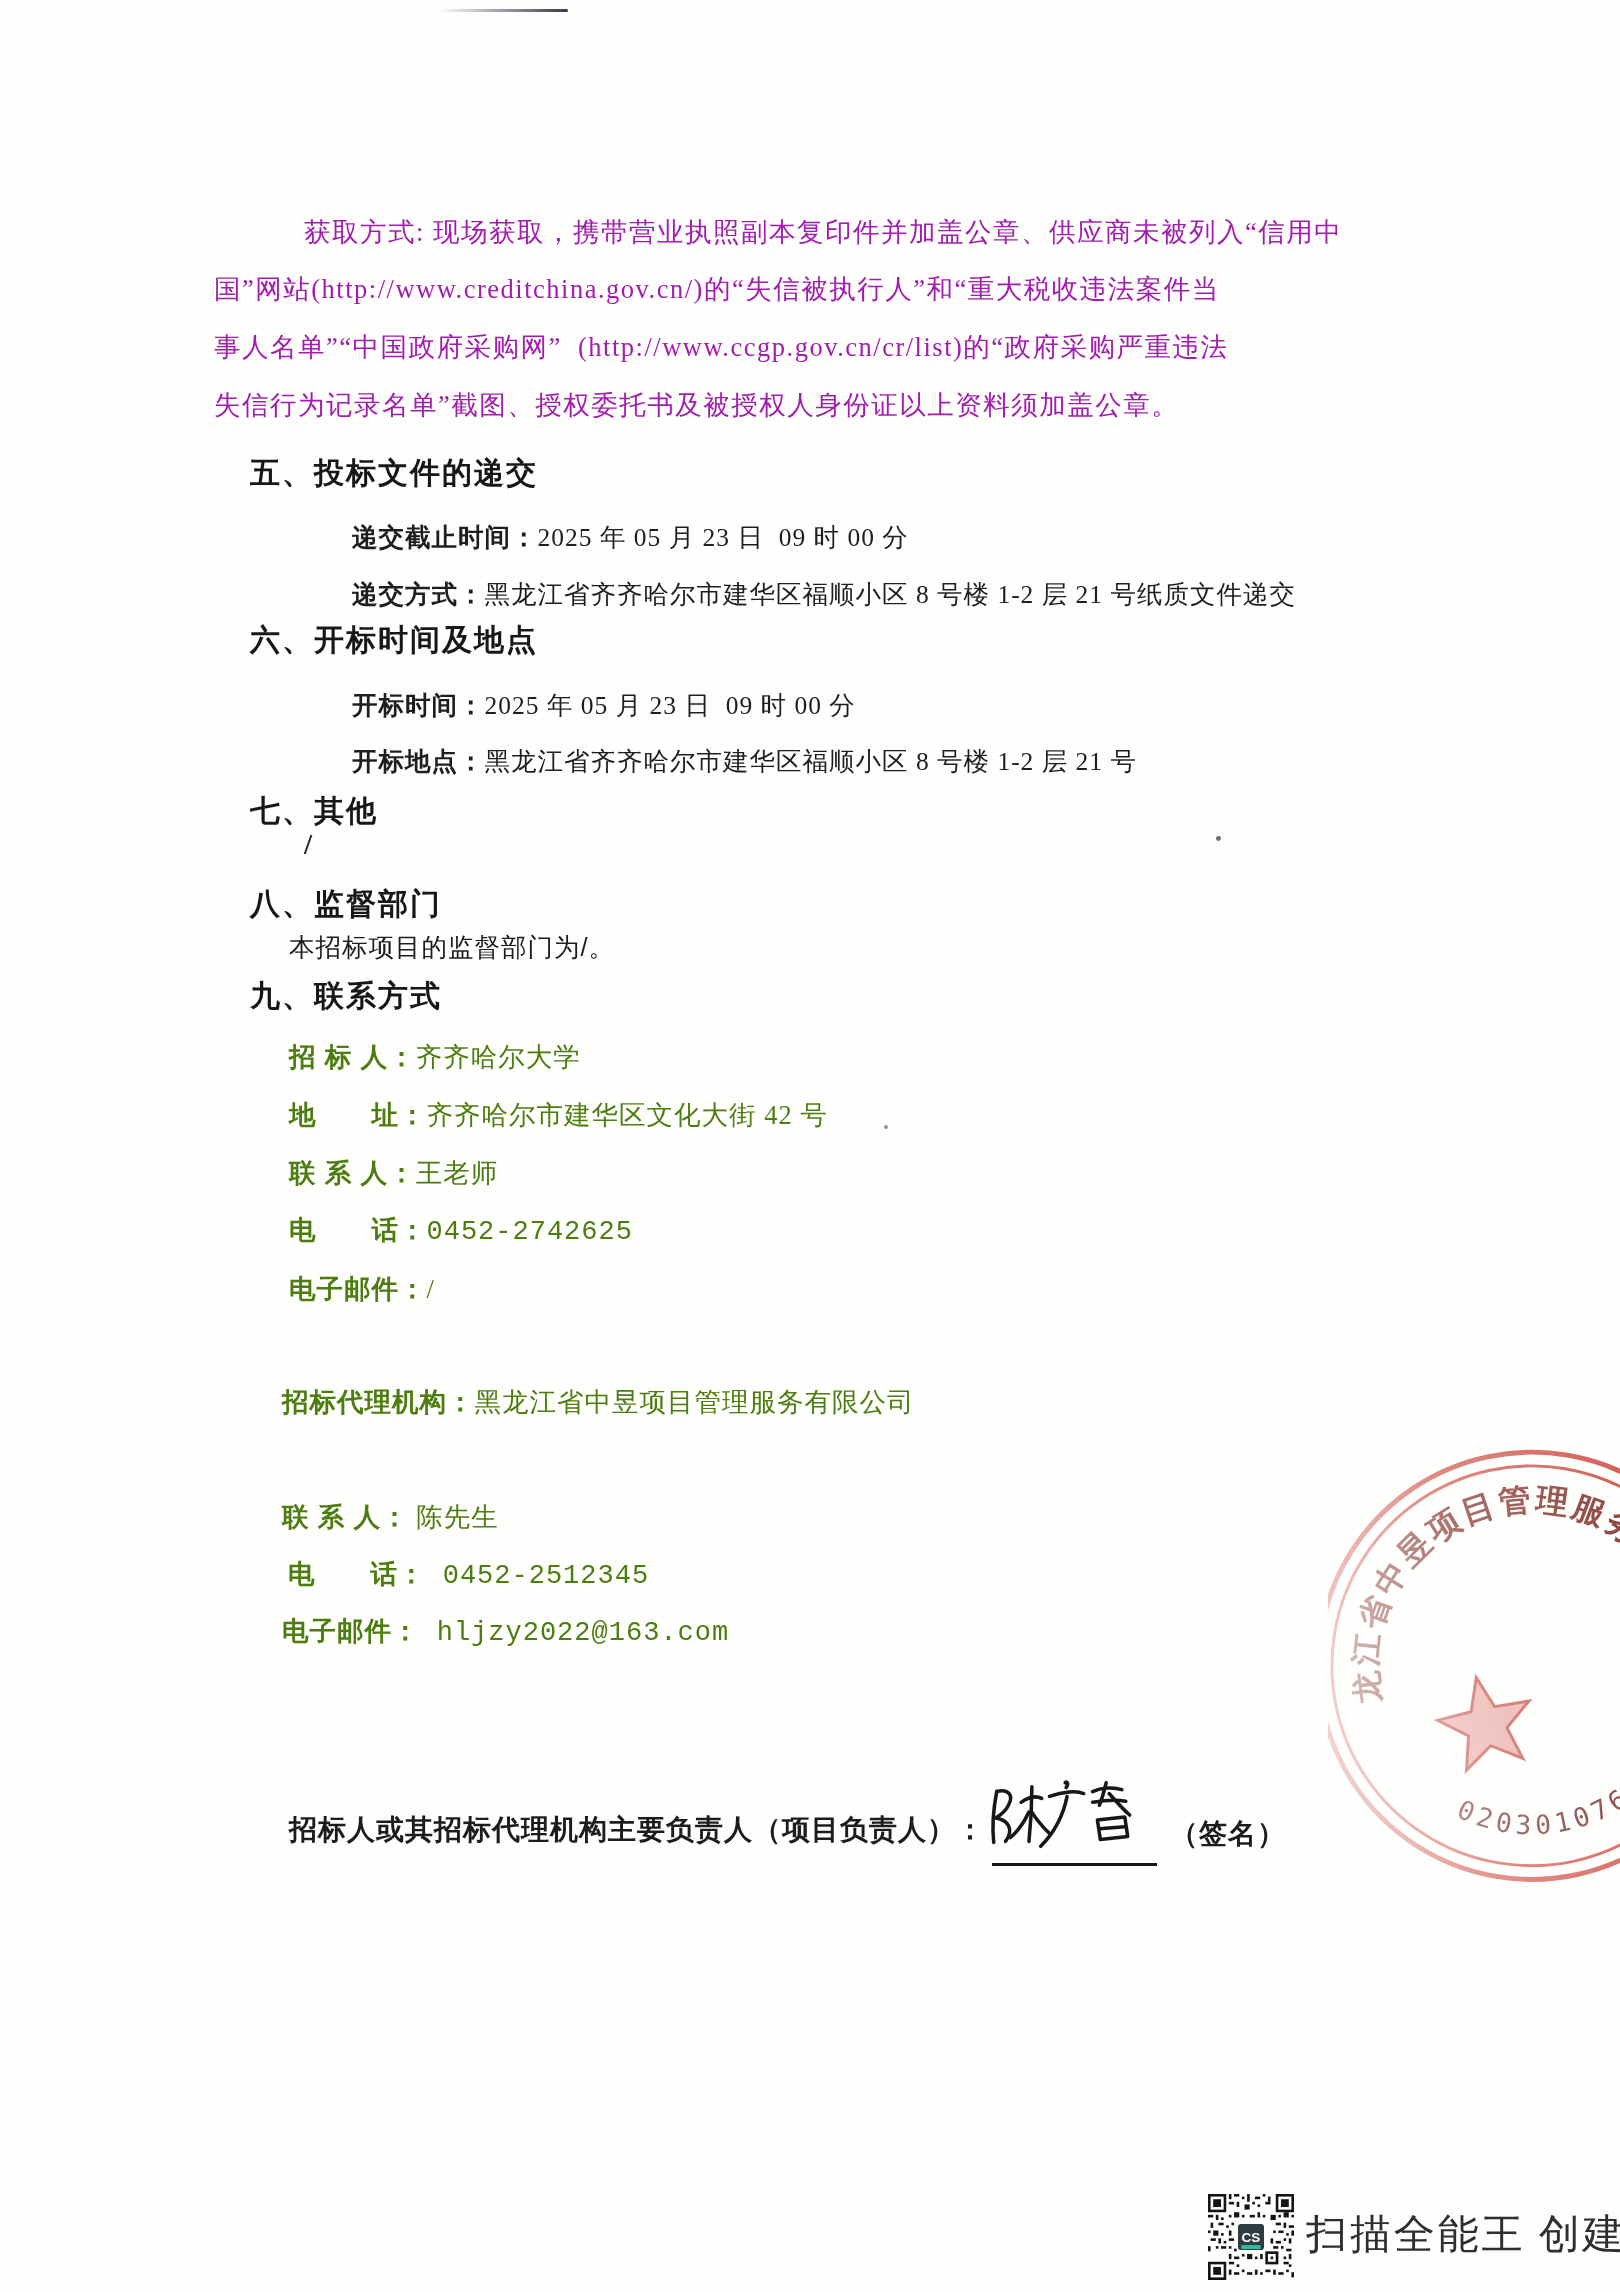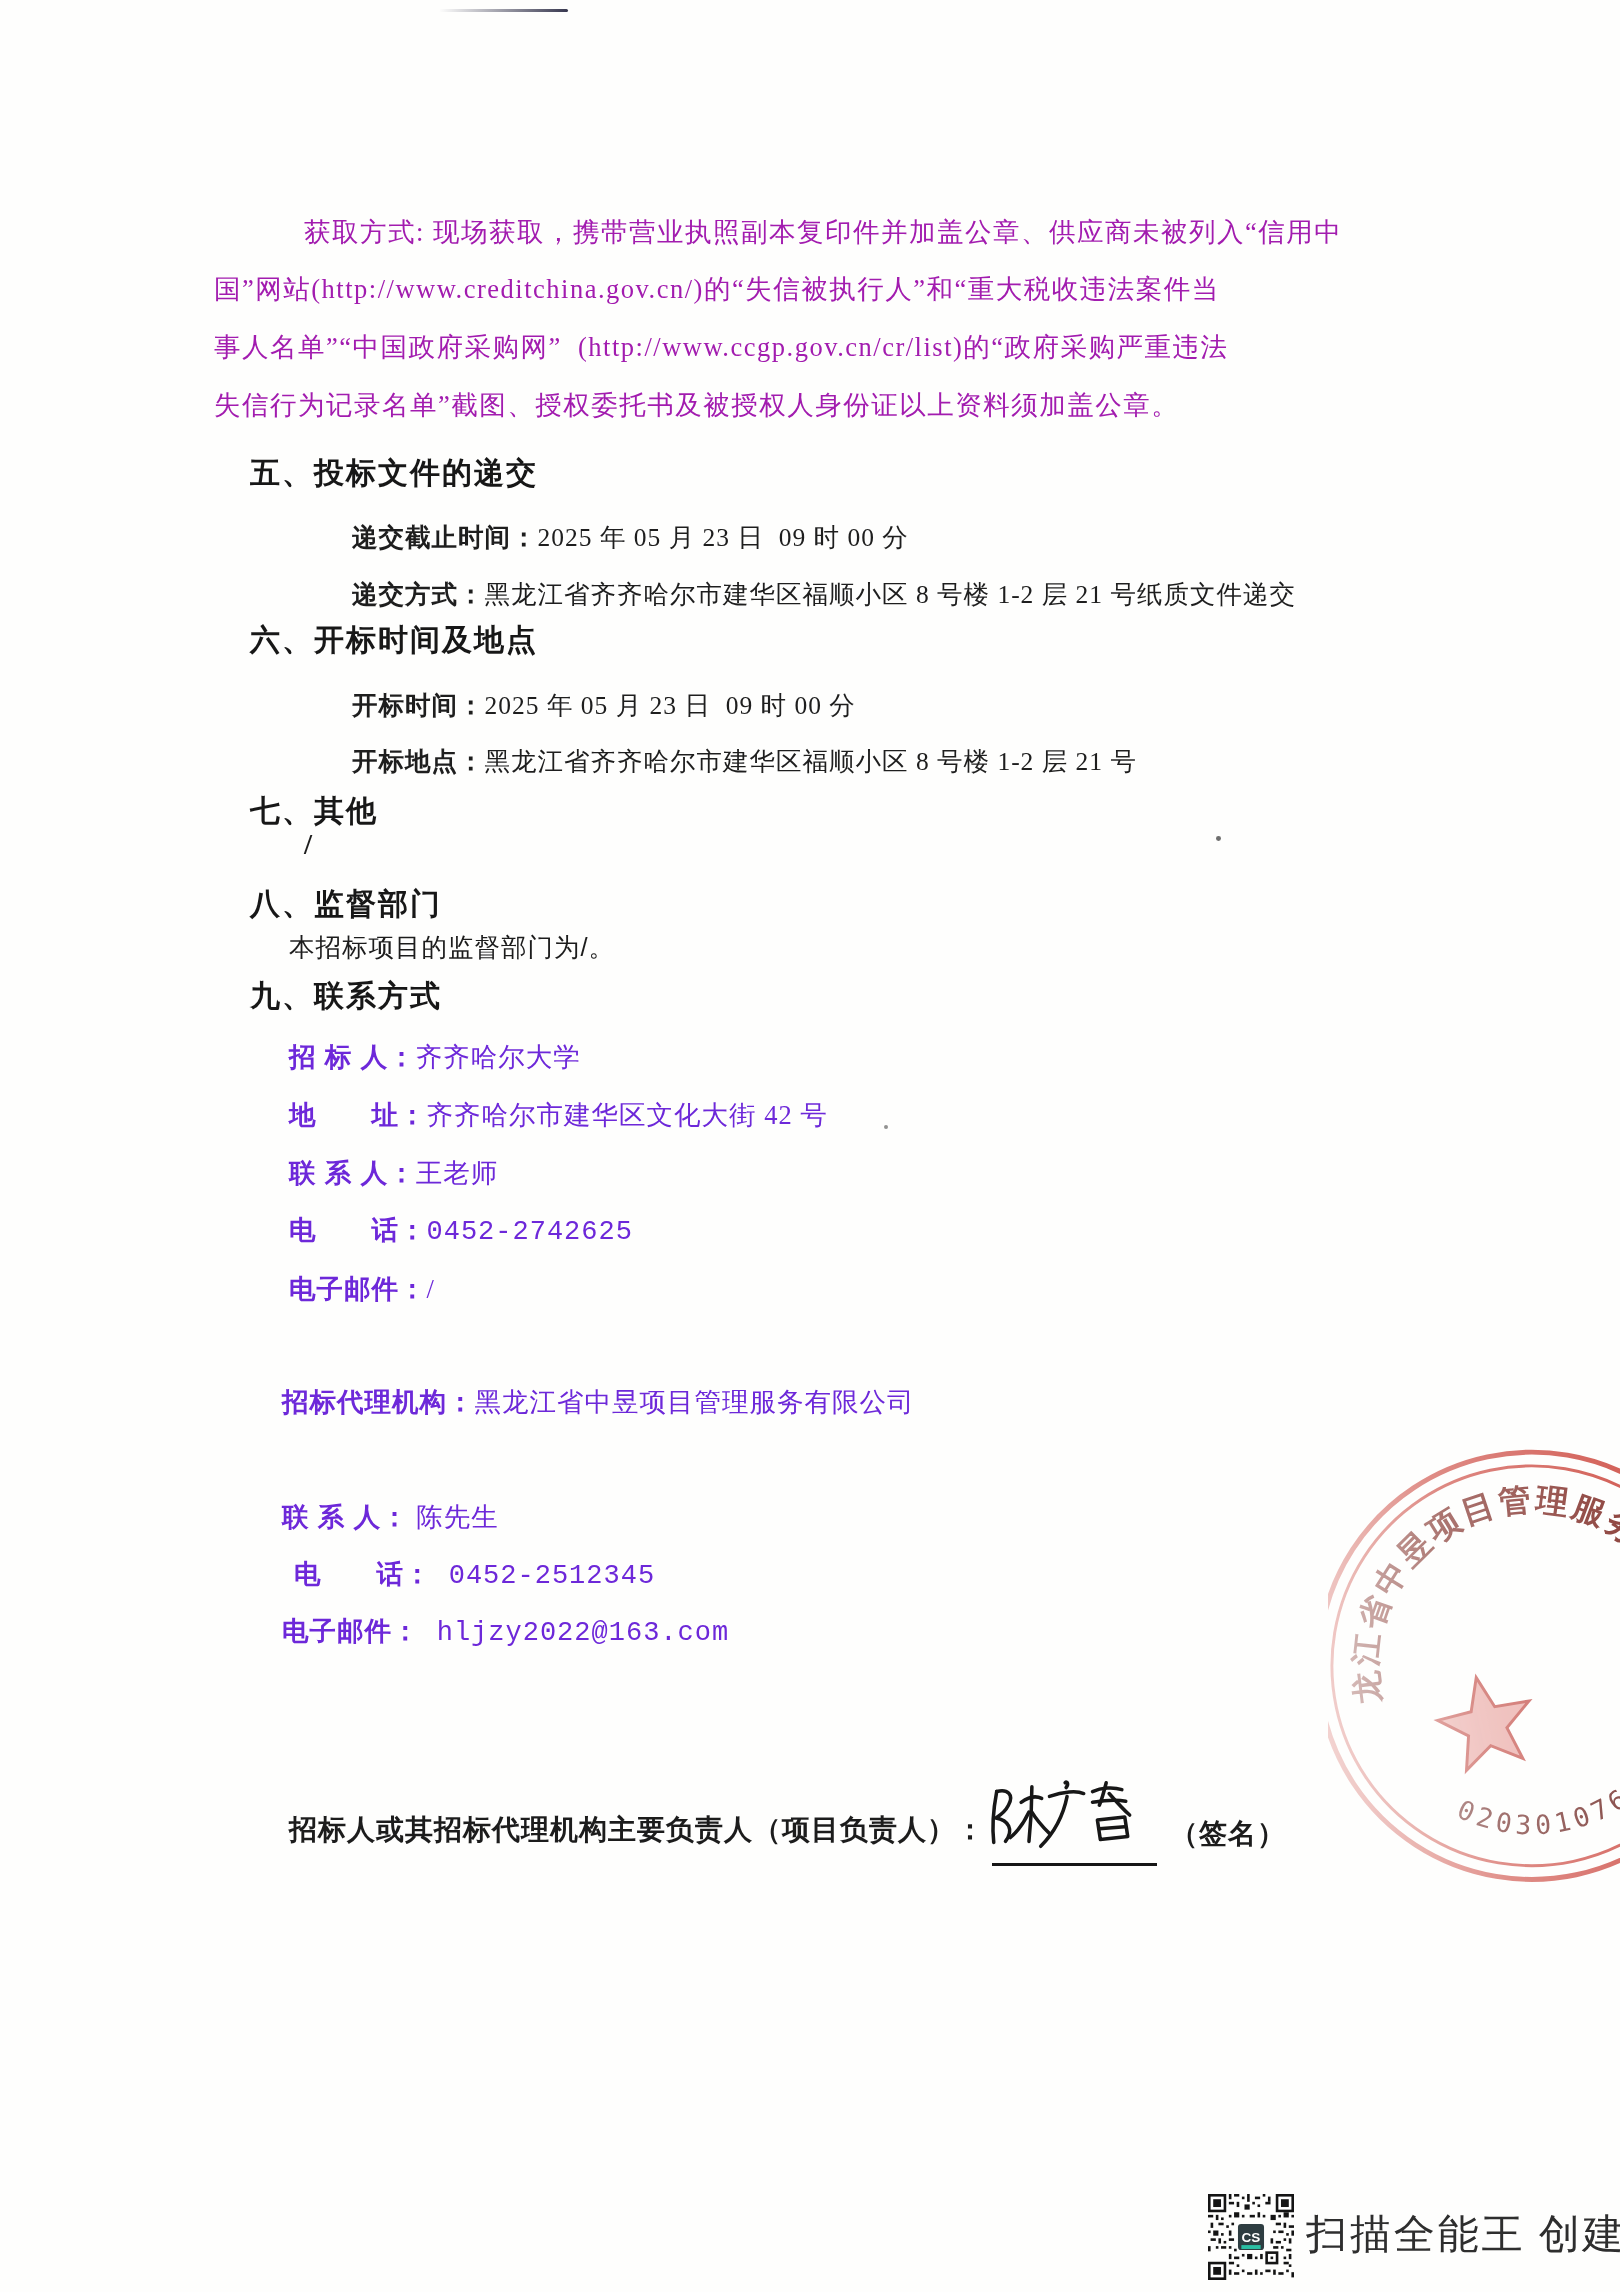--- a/index.html
+++ b/index.html
@@ -22,21 +22,21 @@
   
   .h{
     left:214px;
     font-family:"Liberation Sans","DejaVu Sans",sans-serif;
     font-weight:700;font-size:30px;color:#171717;letter-spacing:2px;margin-left:36px;
   }
   
   .row{left:304px;font-size:25.5px;letter-spacing:1px;color:#1e1e1e;margin-left:48px;}
   .row .lbl{font-family:"Liberation Sans","DejaVu Sans",sans-serif;font-weight:600;}
   .row .val{font-weight:500;}
-  .contact{left:289px;font-size:26.5px;letter-spacing:1px;color:#6d28d9;}
+  .contact{left:289px;font-size:26.5px;letter-spacing:1px;color:#4d7c0f;}
   .contact .lbl{font-family:"Liberation Sans","DejaVu Sans",sans-serif;font-weight:600;}
   .contact .val{font-weight:500;}
   .mono{font-family:"Liberation Mono","DejaVu Sans Mono",monospace;font-size:27px;}
   .slash{left:304px;font-size:29px;font-weight:600;}
   .note{left:289px;font-family:"Liberation Sans","DejaVu Sans",sans-serif;
         font-weight:500;font-size:25.5px;letter-spacing:1px;}
   
   .sig-label{left:289px;top:1811px;font-size:28px;font-weight:600;letter-spacing:1px;}
   .sig-underline{position:absolute;left:992px;top:1863px;width:165px;height:2.9px;background:#161616;}
   .sig-suffix{left:1170px;top:1815px;font-size:28px;font-weight:600;letter-spacing:1px;}
@@ -81,21 +81,21 @@
   <div class="abs h" style="top:976px">九、联系方式</div>
 
   <div class="abs contact" style="top:1039px"><span class="lbl">招 标 人：</span><span class="val">齐齐哈尔大学</span></div>
   <div class="abs contact" style="top:1097px"><span class="lbl">地　　址：</span><span class="val">齐齐哈尔市建华区文化大街 42 号</span></div>
   <div class="abs contact" style="top:1155px"><span class="lbl">联 系 人：</span><span class="val">王老师</span></div>
   <div class="abs contact" style="top:1212px"><span class="lbl">电　　话：</span><span class="val mono">0452-2742625</span></div>
   <div class="abs contact" style="top:1271px"><span class="lbl">电子邮件：</span><span class="val">/</span></div>
 
   <div class="abs contact" style="top:1384px;left:282px"><span class="lbl">招标代理机构：</span><span class="val">黑龙江省中昱项目管理服务有限公司</span></div>
   <div class="abs contact" style="top:1499px;left:282px"><span class="lbl">联 系 人：</span><span class="val"> 陈先生</span></div>
-  <div class="abs contact" style="top:1556px;left:294px"><span class="lbl">电　　话：</span><span class="val mono"> 0452-2512345</span></div>
+  <div class="abs contact" style="top:1556px;left:288px"><span class="lbl">电　　话：</span><span class="val mono"> 0452-2512345</span></div>
   <div class="abs contact" style="top:1613px;left:282px"><span class="lbl">电子邮件：</span><span class="val mono"> hljzy2022@163.com</span></div>
 
   <svg style="position:absolute;left:1328px;top:1411px;" width="292" height="490" viewBox="0 0 298 500">
     <defs>
       <linearGradient id="fade" x1="0" y1="0" x2="1" y2="0">
         <stop offset="0" stop-color="#ffffff" stop-opacity="0.18"></stop>
         <stop offset="0.45" stop-color="#ffffff" stop-opacity="0.7"></stop>
         <stop offset="1" stop-color="#ffffff" stop-opacity="1"></stop>
       </linearGradient>
       <mask id="sealmask">

